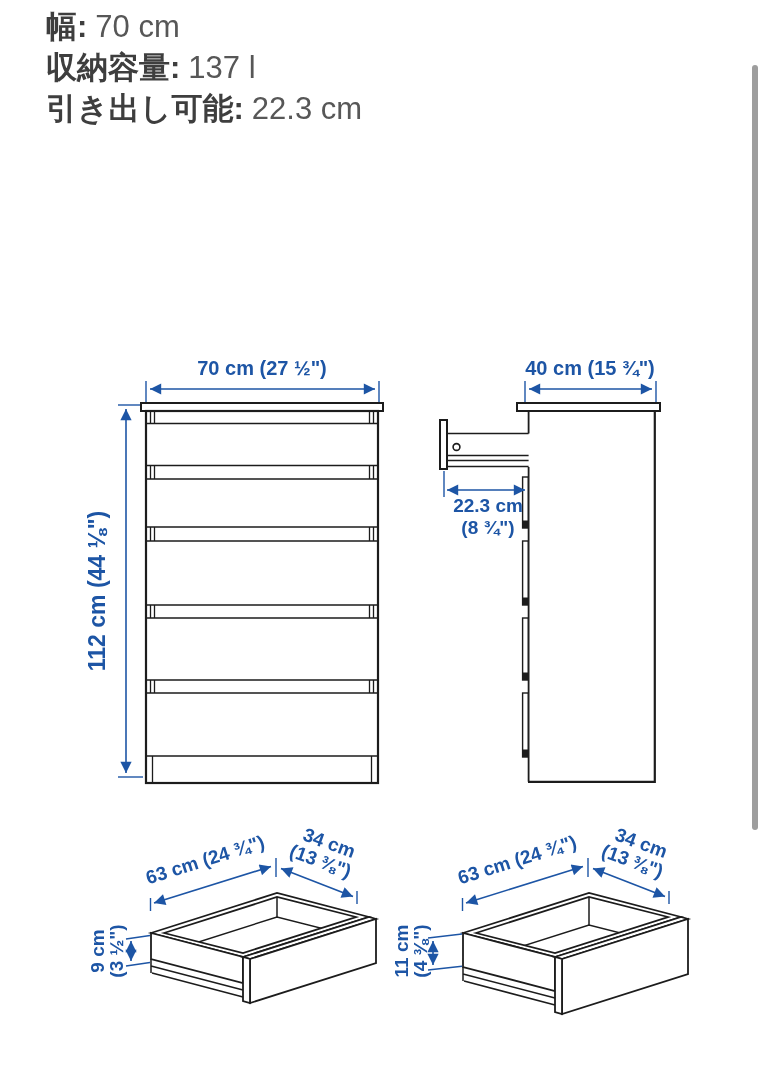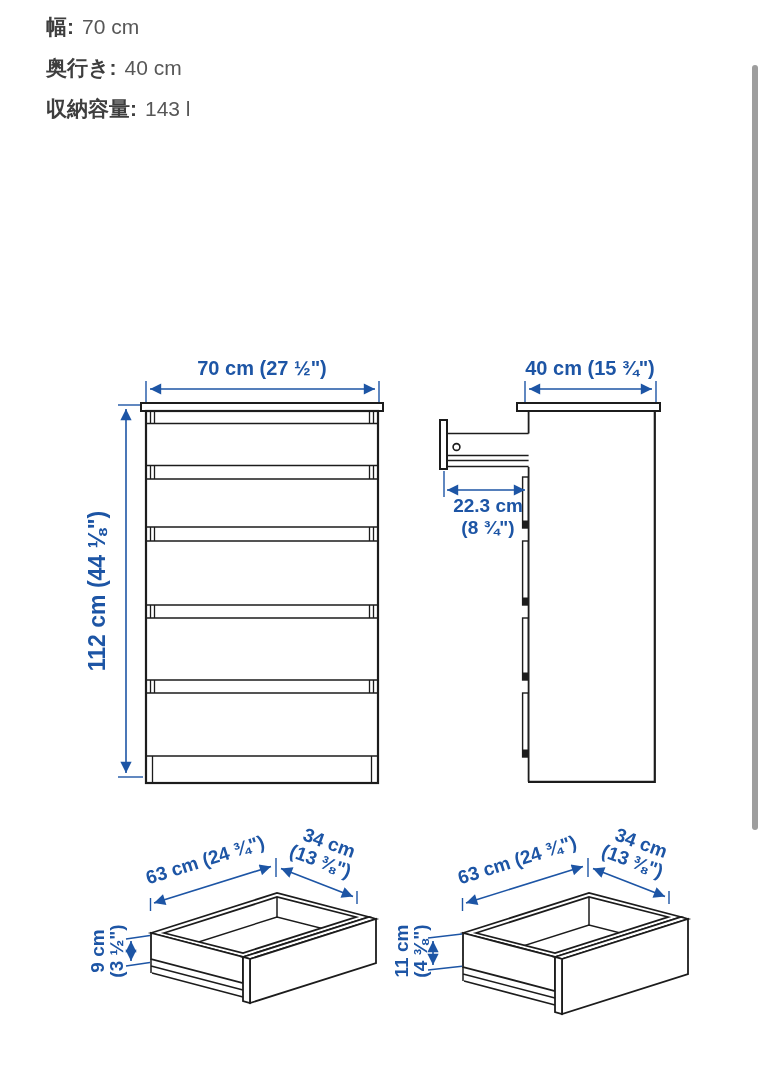--- a/index.html
+++ b/index.html
@@ -1,40 +1,40 @@
 <!DOCTYPE html>
 <html><head>
 <meta charset="utf-8">
 <style>
   html,body{margin:0;padding:0;background:#ffffff;}
   body{width:765px;height:1080px;position:relative;overflow:hidden;
        font-family:"Liberation Sans","DejaVu Sans",sans-serif;}
-  .specs{position:absolute;left:46px;top:6px;font-size:21px;line-height:41px;}
+  .specs{position:absolute;left:46px;top:6px;font-size:31px;line-height:41px;}
   .spec-row{white-space:nowrap;}
   .spec-label{font-weight:bold;color:#3e3e3e;}
   .spec-value{font-weight:normal;color:#575757;margin-left:8px;}
   .diagram-svg{position:absolute;left:0;top:340px;}
   .dim{stroke:#1d55a5;stroke-width:1.6;fill:none;}
   .tick{stroke:#1d55a5;stroke-width:1.4;fill:none;}
   .dimtxt{fill:#1d55a5;font-weight:bold;font-size:20px;
           font-family:"Liberation Sans","DejaVu Sans",sans-serif;}
   .dimtxt-lg{font-size:23px;}
   .dimtxt-sm{font-size:19px;}
   .blk{stroke:#1c1c1c;fill:#ffffff;}
   .ln{stroke:#1c1c1c;fill:none;}
   .scrollbar-thumb{position:absolute;left:752px;top:65px;width:6px;height:765px;
        background:#9e9e9e;border-radius:3px;}
 </style>
 </head>
 <body>
 
 <div class="specs">
   <div class="spec-row"><span class="spec-label">幅:</span><span class="spec-value">70 cm</span></div>
-  <div class="spec-row"><span class="spec-label">奥行き:</span><span class="spec-value">40 cm</span></div>
-  <div class="spec-row"><span class="spec-label">収納容量:</span><span class="spec-value">143 l</span></div>
+  <div class="spec-row"><span class="spec-label">収納容量:</span><span class="spec-value">137 l</span></div>
+  <div class="spec-row"><span class="spec-label">引き出し可能:</span><span class="spec-value">22.3 cm</span></div>
 </div>
 
 <svg class="diagram-svg" width="765" height="740" viewBox="0 340 765 740">
   <defs>
     <marker id="arw" viewBox="0 0 10 10" refX="10" refY="5" markerWidth="8" markerHeight="7" orient="auto-start-reverse">
       <path d="M0 0 L10 5 L0 10 Z" fill="#1d55a5"></path>
     </marker>
   </defs>
 
   <g>

